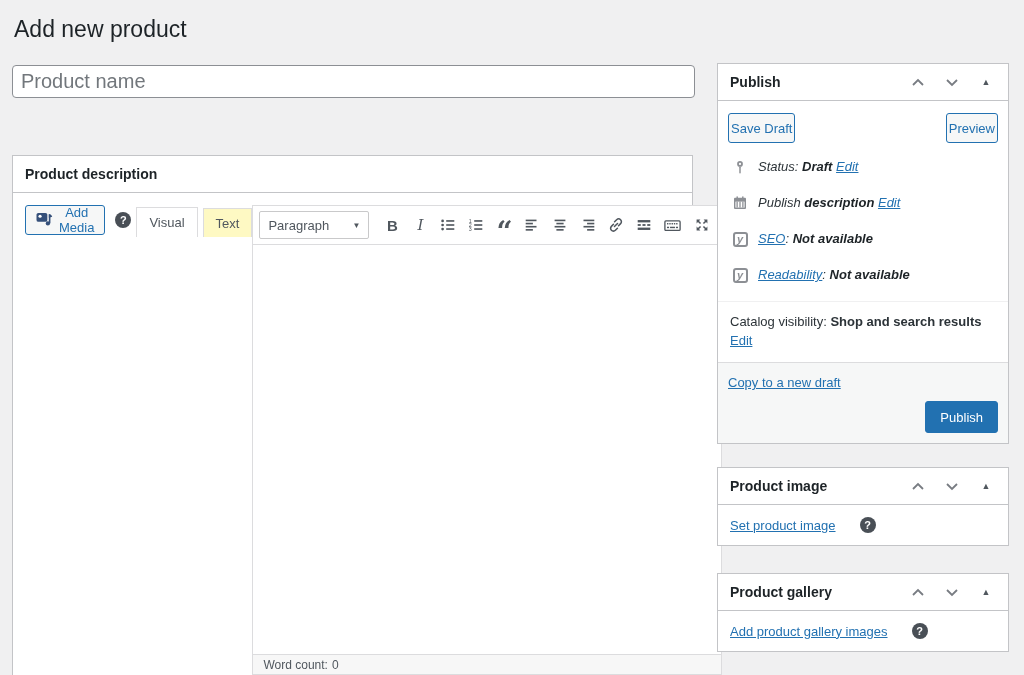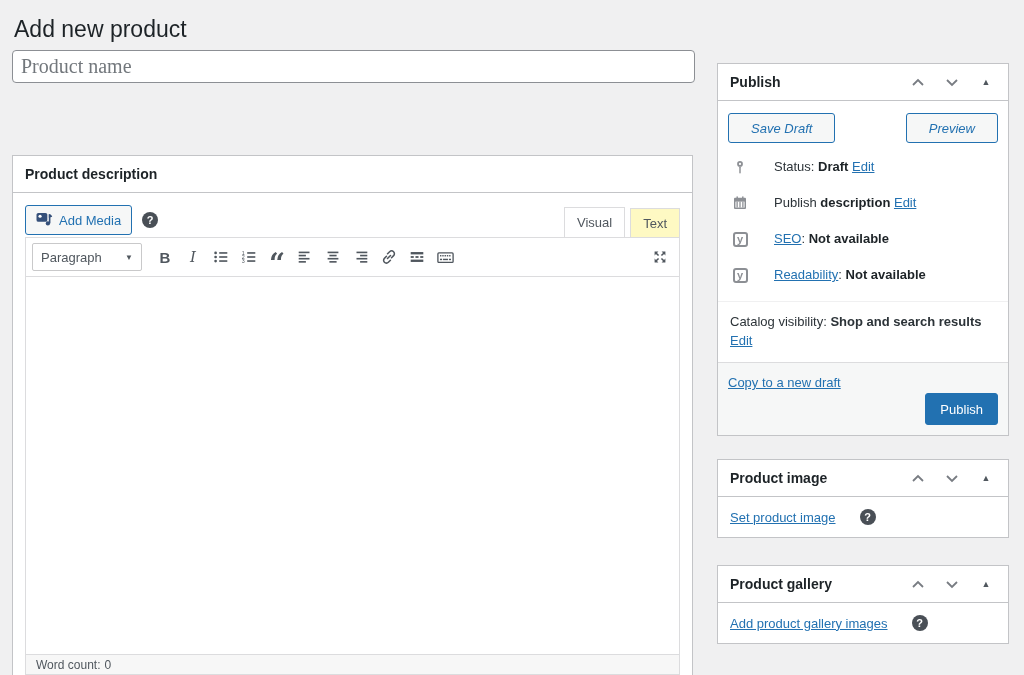--- a/index.html
+++ b/index.html
@@ -16,25 +16,25 @@
   b, strong { font-weight: 700; }
 
   
   .page-title {
     position: absolute; left: 14px; top: 15px;
     font-size: 23px; font-weight: 400; color: #1d2327; line-height: 29px;
   }
 
   
   .title-input {
-    position: absolute; left: 12px; top: 50px;
+    position: absolute; left: 12px; top: 65px;
     width: 683px; height: 33px;
     border: 1px solid #8c8f94; border-radius: 4px;
     background: #fff; padding: 3px 8px;
-    font-size: 20px; font-family: Liberation Serif, serif;
+    font-size: 20px; font-family: Liberation Sans, sans-serif;
     color: #2c3338; outline: none;
   }
   .title-input::placeholder { color: #72777c; opacity: 1; }
 
   
   .postbox {
     background: #fff;
     border: 1px solid #c3c4c7;
   }
   .postbox-header {
@@ -49,21 +49,21 @@
     width: 20px; height: 20px; display: flex; align-items: center; justify-content: center;
   }
   .toggle-glyph { font-size: 9px; color: #50575e; line-height: 1; }
 
   
   .desc-panel {
     position: absolute; left: 12px; top: 155px;
     width: 681px; height: 521px;
     display: flex; flex-direction: column;
   }
-  .desc-body { flex: 1; display: flex; flex-direction: column; padding: 12px 12px 0 12px; min-height: 0; }
+  .desc-body { flex: 1; display: flex; padding: 12px 12px 0 12px; min-height: 0; }
 
   .editor-tools { display: flex; justify-content: space-between; align-items: flex-start; height: 32px; }
   .add-media-btn {
     display: inline-flex; align-items: center; gap: 6px;
     height: 30px; padding: 0 10px;
     background: #f6f7f7; border: 1px solid #2271b1; border-radius: 3px;
     color: #2271b1; font-size: 13px; font-family: "Liberation Sans", sans-serif;
     cursor: pointer;
   }
   .help-circle {
@@ -118,45 +118,45 @@
     display: flex; align-items: center; padding: 0 10px;
     font-size: 12px; color: #50575e; gap: 4px;
   }
 
   
   .sidebar { position: absolute; left: 717px; top: 63px; width: 292px; }
   .sidebar .postbox { margin-bottom: 23px; }
 
   .minor-actions { display: flex; justify-content: space-between; padding: 12px 10px 10px 10px; }
   .btn-secondary {
-    height: 30px; padding: 0 22px;
+    height: 30px; padding: 0 2px;
     background: #f6f7f7; border: 1px solid #2271b1; border-radius: 3px;
-    color: #2271b1; font-size: 13px; font-family: "Liberation Sans", sans-serif; cursor: pointer; font-style: italic;
+    color: #2271b1; font-size: 13px; font-family: "Liberation Sans", sans-serif; cursor: pointer;
   }
   .btn-primary {
     height: 32px; padding: 0 14px;
     background: #2271b1; border: 1px solid #2271b1; border-radius: 3px;
     color: #fff; font-size: 13px; font-family: "Liberation Sans", sans-serif; cursor: pointer;
   }
 
   .misc-sections { padding: 4px 12px 0 12px; }
-  .misc-row { display: flex; align-items: center; gap: 24px; margin: 0 0 16px 0; line-height: 20px; color: #2c3338; }
+  .misc-row { display: flex; align-items: center; gap: 8px; margin: 0 0 16px 0; line-height: 20px; color: #2c3338; font-style: italic; }
   .misc-row .icon-cell { width: 20px; display: flex; justify-content: center; flex: 0 0 auto; }
   .misc-row b { color: #1d2327; }
   .yoast-badge {
     width: 15px; height: 15px; border: 2px solid #8c8f94; border-radius: 3px;
     display: inline-flex; align-items: center; justify-content: center;
     color: #8c8f94; font-size: 11px; font-weight: 700; line-height: 1;
   }
 
   .catalog-section { border-top: 1px solid #f0f0f1; padding: 10px 12px 12px 12px; line-height: 19px; color: #2c3338; }
 
   .major-actions {
     background: #f6f7f7; border-top: 1px solid #dcdcde;
-    padding: 10px; display: flex; flex-direction: column; gap: 0;
+    padding: 10px; display: flex; flex-direction: column; gap: 8px;
   }
   .major-actions .copy-row { line-height: 20px; }
   .major-actions .publish-row { display: flex; justify-content: flex-end; }
 
   .panel-body-link { padding: 12px; display: flex; align-items: center; gap: 24px; }
 
   .chev-svg { display: block; }
 </style>
 </head>
 <body>

